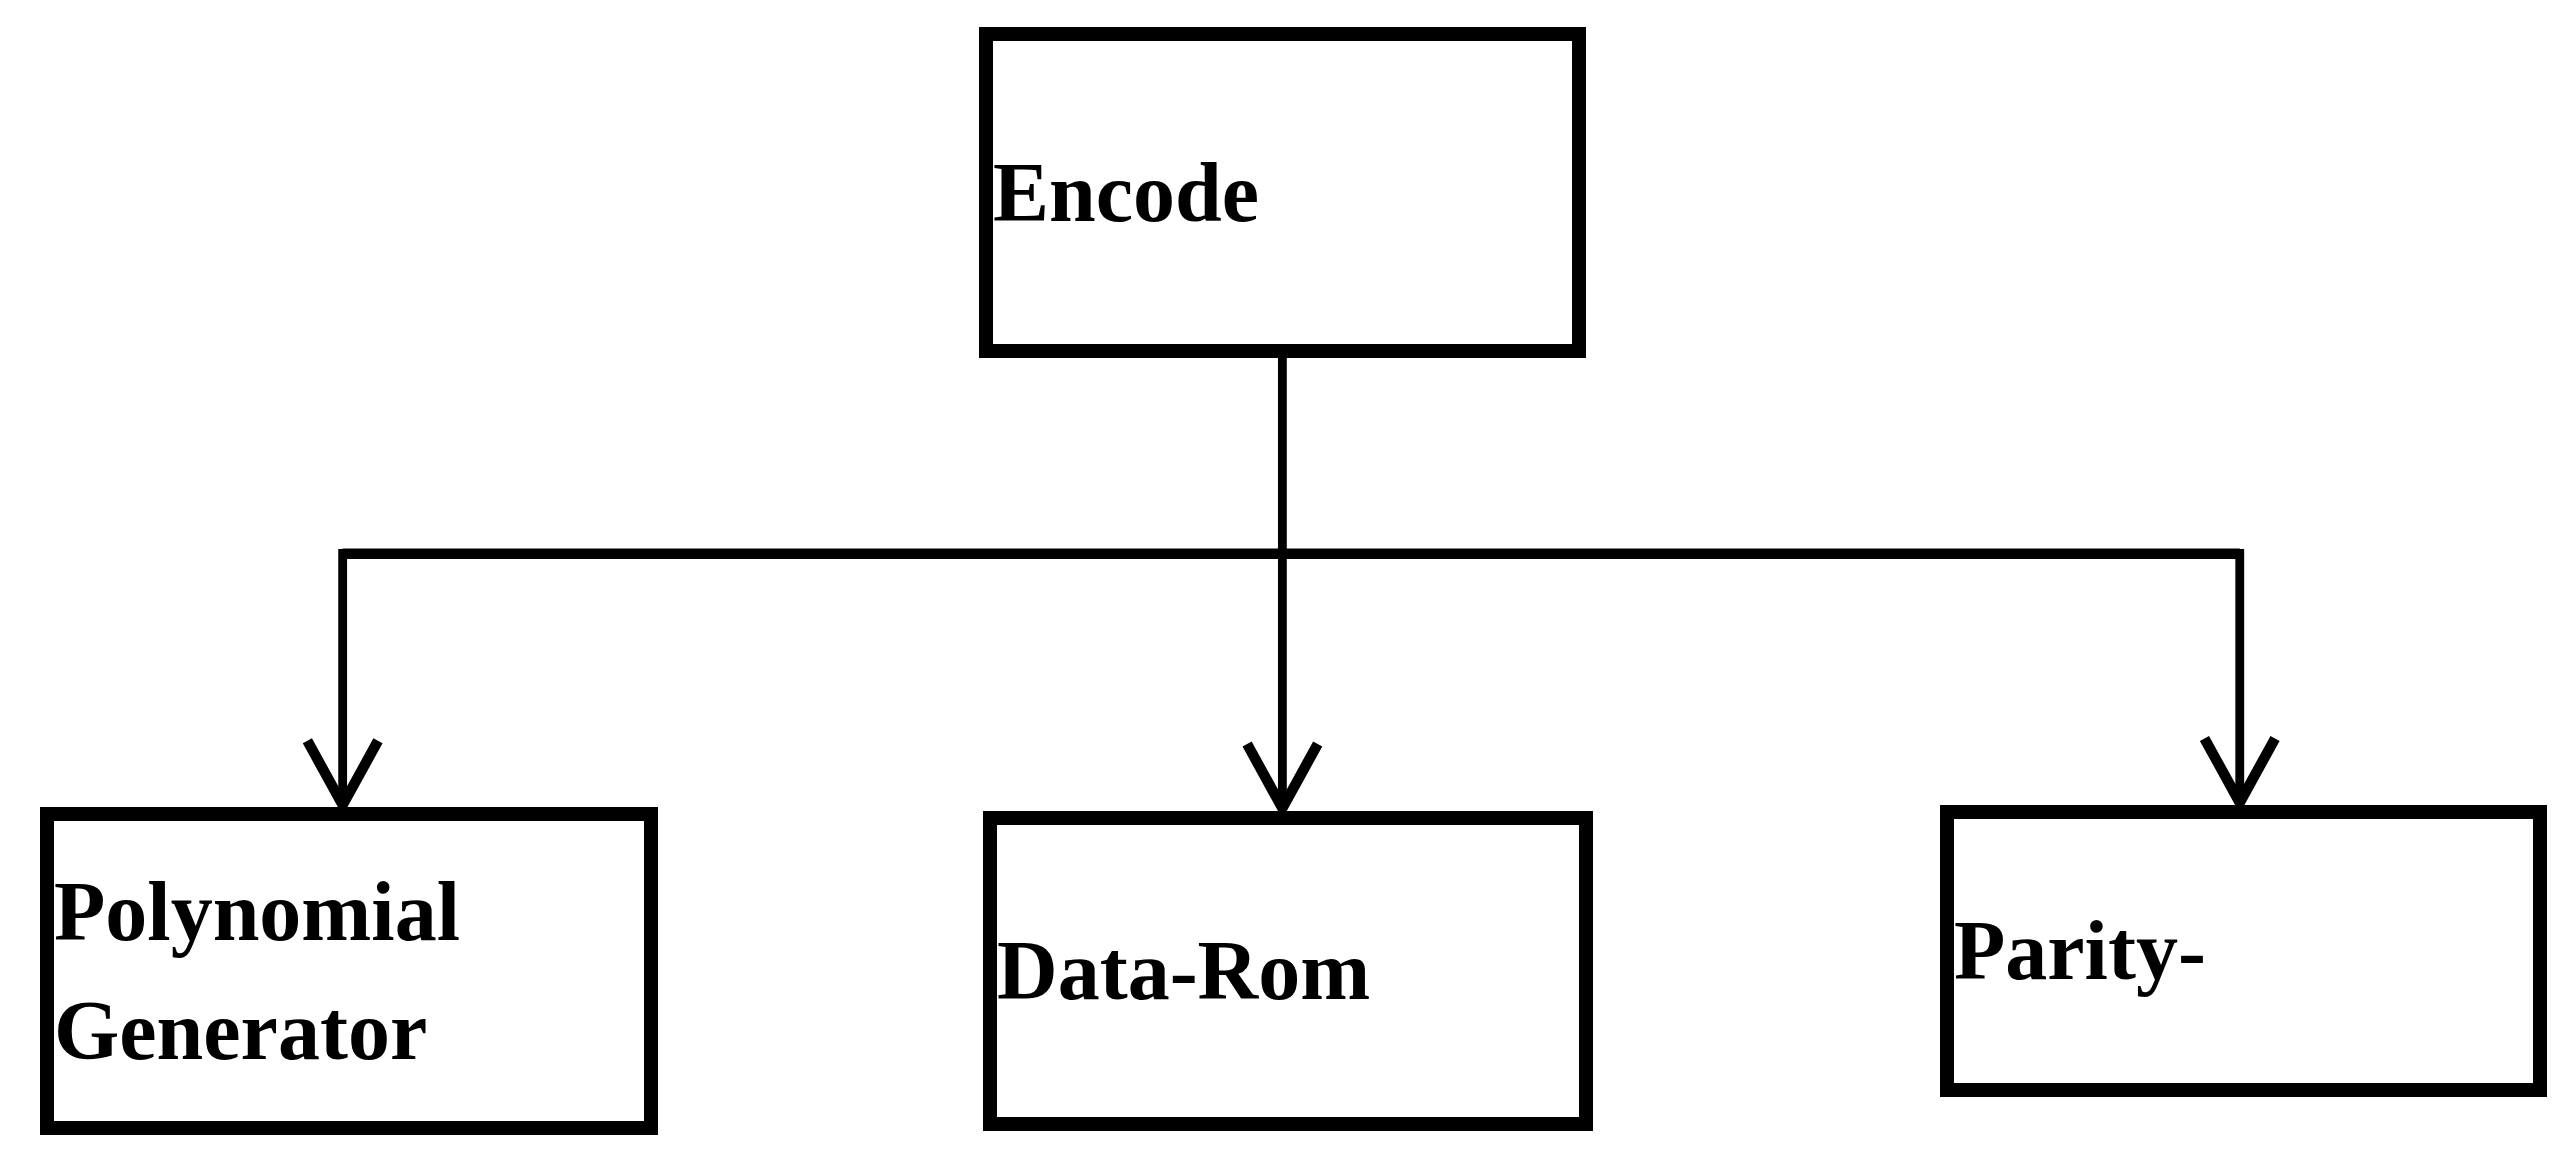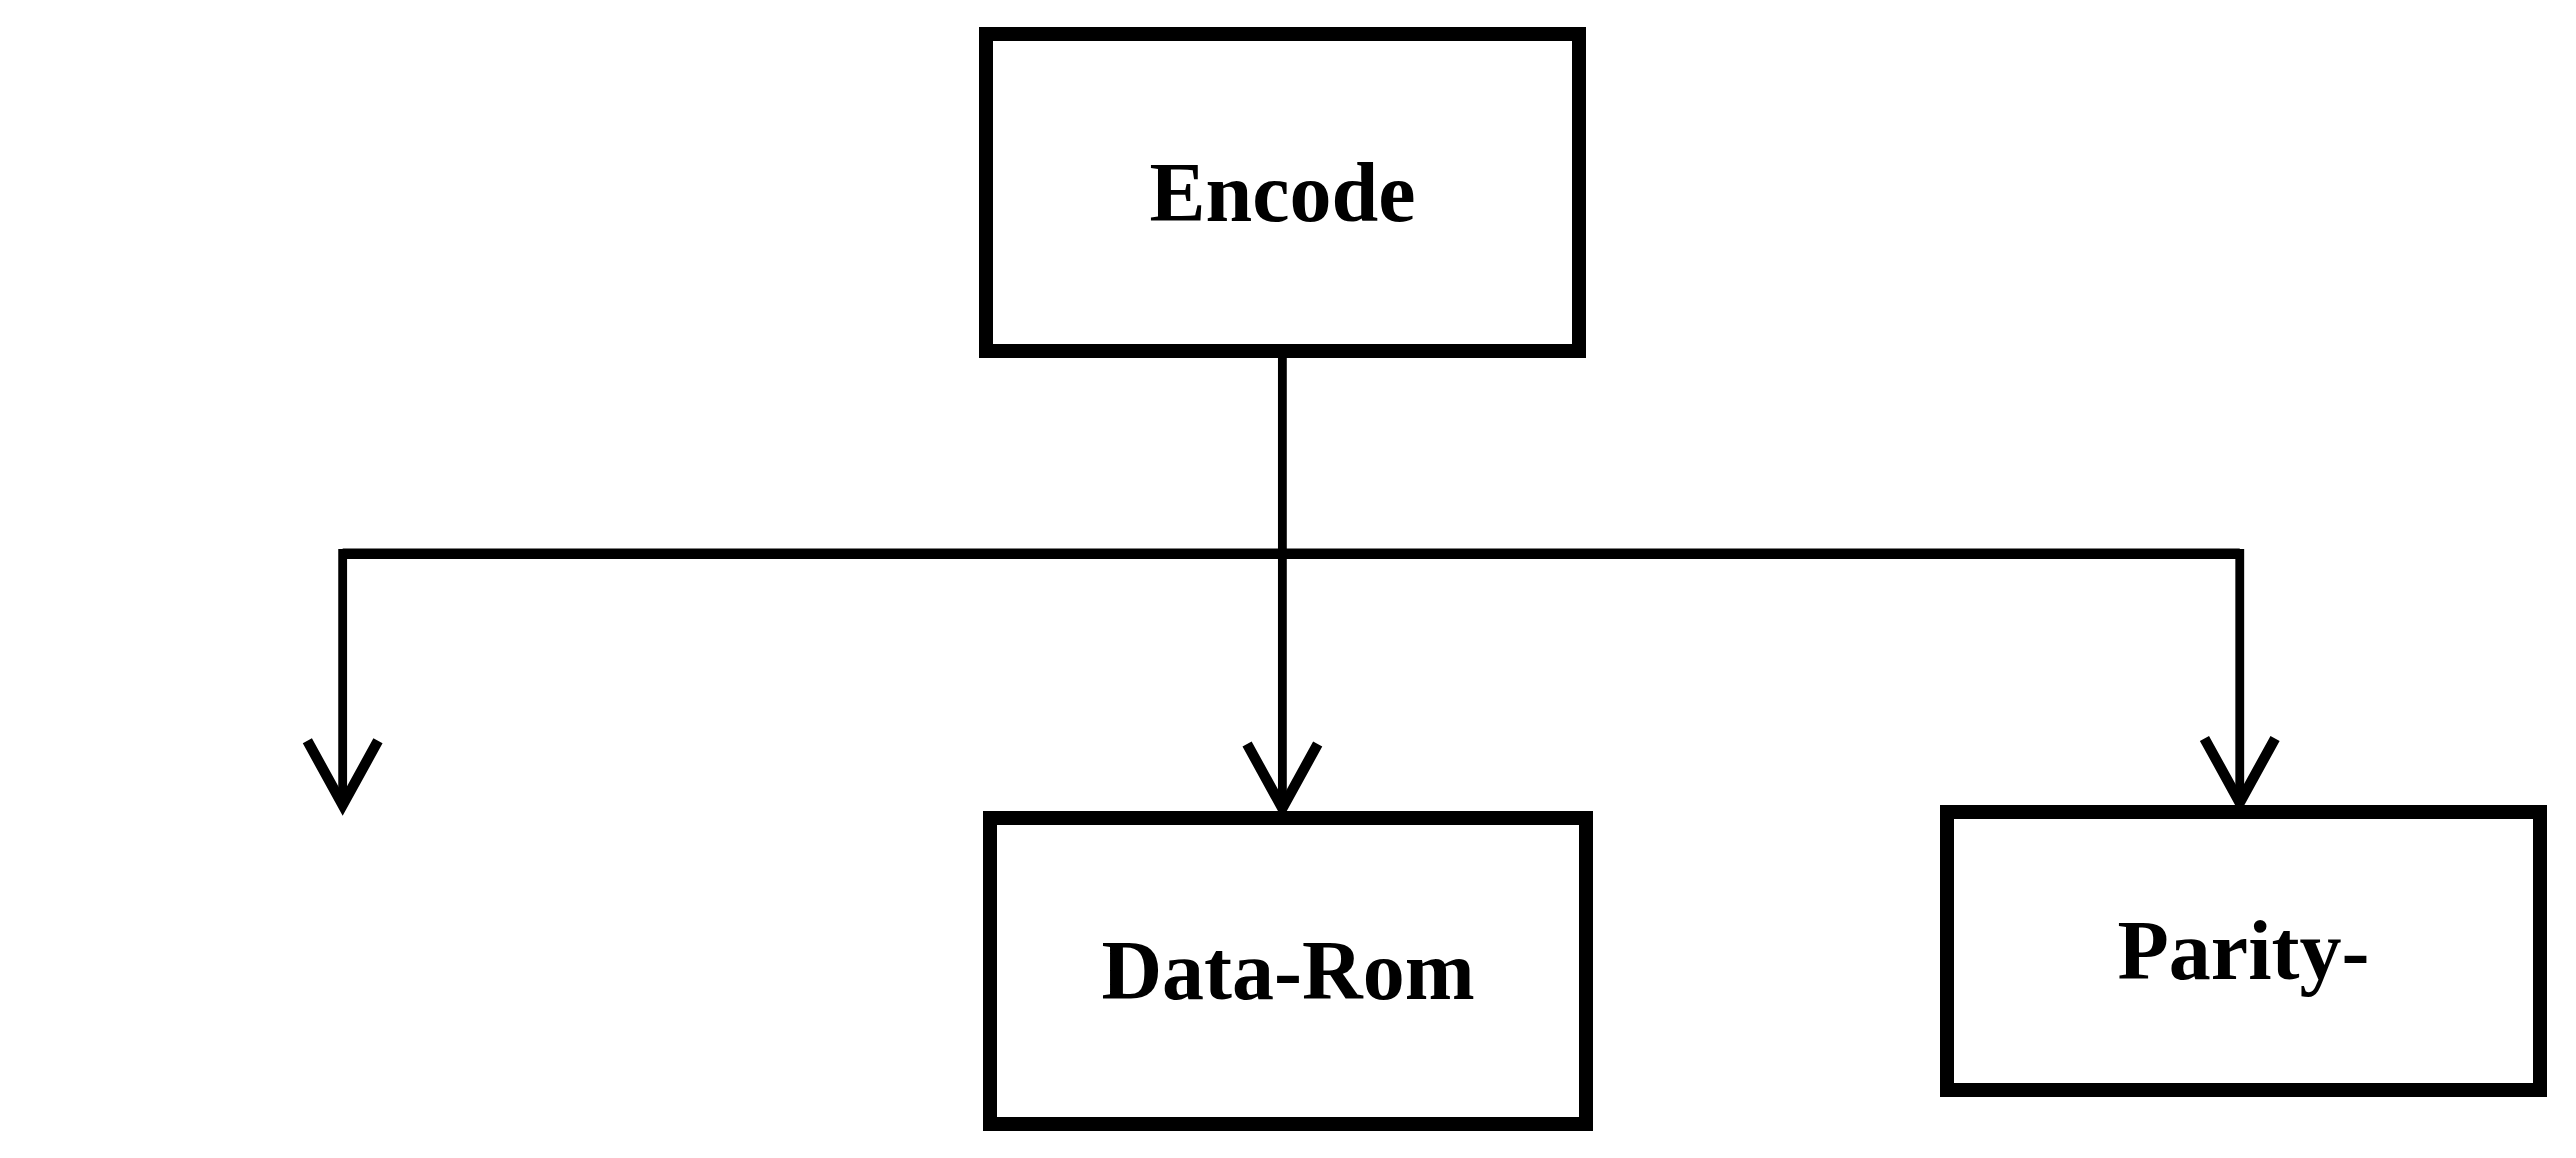--- a/index.html
+++ b/index.html
@@ -32,21 +32,21 @@
   .chev  { stroke-width: 13px; stroke-linecap: butt; stroke-linejoin: miter; }
   .node {
     position: absolute;
     box-sizing: border-box;
     border: 14.4px solid var(--stroke, #000000);
     background: var(--background, #ffffff);
     color: var(--text, #000000);
     display: flex;
     flex-direction: column;
     justify-content: center;
-    align-items: center;
+    align-items: flex-start;
     text-align: center;
     font-weight: bold;
     font-size: 84px;
     line-height: 1.42;
   }
   .node .line { display: block; white-space: nowrap; }
   .n-root   { left: 979px; top: 27px;   width: 607px; height: 331px; }
   .n-left   { left: 40px;   top: 807px; width: 618px; height: 328px; }
   .n-middle { left: 983px; top: 811px; width: 610px; height: 320px; }
   .n-right  { left: 1940px; top: 805px; width: 607px; height: 292px; gap: 24px; }
@@ -68,20 +68,24 @@
 
     <path class="edge chev" d="M383 923 L427 1003 L471 923"></path>
     <path class="edge chev" d="M1554 927 L1598 1007 L1642 927"></path>
     <path class="edge chev" d="M2747 920 L2791 1000 L2835 920"></path>
   </svg>
 
   <div class="node n-root">
     <span class="line">Encode</span>
   </div>
 
+  <div class="node n-left">
+    <span class="line">Polynomial</span>
+    <span class="line">Generator</span>
+  </div>
 
   <div class="node n-middle">
     <span class="line">Data-Rom</span>
   </div>
 
   <div class="node n-right">
     <span class="line">Parity-</span>
   </div>
 
 </div>

